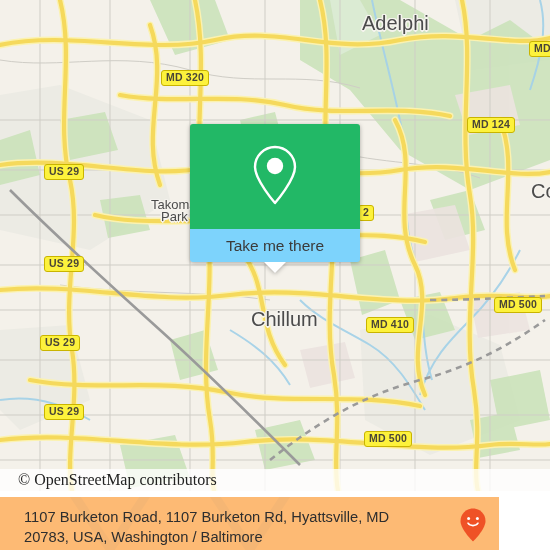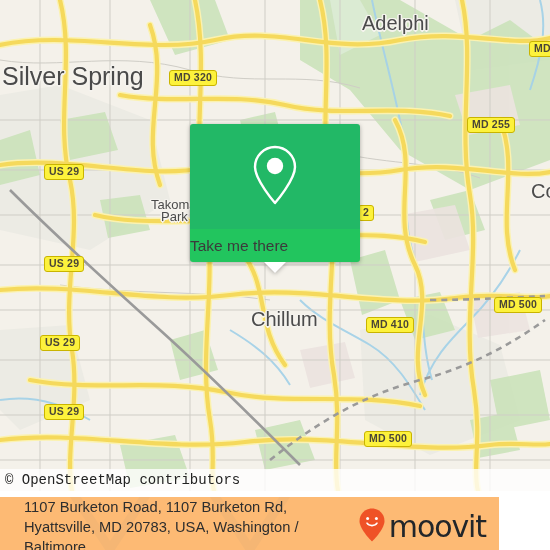--- a/index.html
+++ b/index.html
@@ -37,34 +37,34 @@
   .place.mid{font-size:20px;}
   .place.sm{font-size:13px;}
 
   
   .attrib{
     position:absolute;left:0;bottom:0;width:550px;height:22px;
     background:rgba(255,255,255,.78);
     display:flex;align-items:center;
   }
   .attrib span{
-    font-size:14px;color:#222;padding-left:5px;
-    font-family:Liberation Mono, monospace;
+    font-size:16px;color:#222;padding-left:18px;
+    font-family:Liberation Serif, serif;
   }
 
   
   .callout{position:absolute;left:190px;top:124px;width:170px;
            filter:drop-shadow(0 1px 2px rgba(0,0,0,.30));}
   .callout-top{
     height:105px;background:#22b866;border-radius:3px 3px 0 0;
     display:flex;align-items:center;justify-content:center;
   }
   .callout-bot{
-    height:33px;background:#22c55e;border-radius:0 0 3px 3px;
-    display:flex;align-items:center;justify-content:flex-start;
+    height:33px;background:#7dd3fc;border-radius:0 0 3px 3px;
+    display:flex;align-items:center;justify-content:center;
   }
   .callout-bot span{font-size:15.5px;color:#3b3b3b;}
   .tail{
     position:absolute;left:50%;margin-left:-11px;top:138px;
     width:0;height:0;border-left:11px solid transparent;
     border-right:11px solid transparent;border-top:11px solid #fff;
   }
 
   
   .footer{
@@ -202,33 +202,32 @@
         </g>
 
         <g stroke="#9a9a9a" stroke-width="2.6" fill="none">
           <path d="M10 190 C60 240 110 285 160 330 C210 375 255 420 300 465"></path>
           <path d="M270 460 C320 420 365 395 420 380 C470 367 510 345 545 320" stroke-dasharray="6 5"></path>
           <path d="M430 300 C470 300 500 298 545 296" stroke-dasharray="6 5"></path>
         </g>
       </g>
     </svg>
 
-    <div class="shield" style="left:161px;top:70px;margin-left:8px;">MD 320</div>
-    <div class="shield" style="left:467px;top:117px;">MD 255</div>
+    <div class="shield" style="left:161px;top:70px;">MD 320</div>
+    <div class="shield" style="left:467px;top:117px;">MD 124</div>
     <div class="shield" style="left:529px;top:41px;">MD</div>
     <div class="shield" style="left:44px;top:164px;">US 29</div>
     <div class="shield" style="left:44px;top:256px;">US 29</div>
     <div class="shield" style="left:40px;top:335px;">US 29</div>
     <div class="shield" style="left:44px;top:404px;">US 29</div>
     <div class="shield" style="left:366px;top:277px;margin-top:40px;">MD 410</div>
     <div class="shield" style="left:494px;top:297px;">MD 500</div>
     <div class="shield" style="left:364px;top:431px;">MD 500</div>
     <div class="shield" style="left:358px;top:205px;">2</div>
 
-    <div class="place big" style="left:2px;top:62px;">Silver Spring</div>
     <div class="place mid" style="left:362px;top:12px;">Adelphi</div>
     <div class="place sm" style="left:151px;top:197px;">Takoma</div>
     <div class="place sm" style="left:161px;top:209px;">Park</div>
     <div class="place mid" style="left:251px;top:308px;">Chillum</div>
     <div class="place mid" style="left:531px;top:180px;">Co</div>
     <div class="place sm" style="left:554px;top:389px;">Hy</div>
 
     <div class="attrib">
       <span>© OpenStreetMap contributors</span>
     </div>
@@ -260,18 +259,17 @@
       <div class="addr">1107 Burketon Road, 1107 Burketon Rd, Hyattsville, MD 20783, USA, Washington / Baltimore</div>
       <div class="brand">
         <span>
           <svg width="26" height="34" viewBox="0 0 26 34">
             <path d="M13 0.5 C6 0.5 0.5 6 0.5 13 C0.5 21.5 13 33.5 13 33.5 C13 33.5 25.5 21.5 25.5 13 C25.5 6 20 0.5 13 0.5 Z" fill="#ef5226"></path>
             <circle cx="8.6" cy="10.6" r="1.5" fill="#ffffff"></circle>
             <circle cx="17.4" cy="10.6" r="1.5" fill="#ffffff"></circle>
             <path d="M8 15.2 C10 18.4 16 18.4 18 15.2" stroke="#ffffff" stroke-width="1.6" fill="none" stroke-linecap="round"></path>
           </svg>
         </span>
-        <span class="brand-word">moovit</span>
       </div>
     </div>
   </div>
 
 </div>
 
 </body></html>

